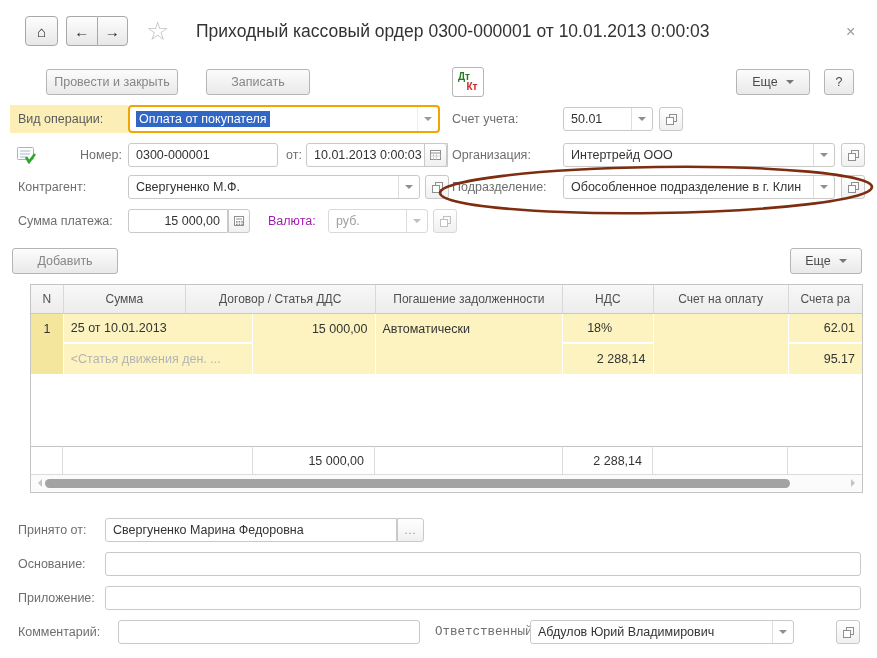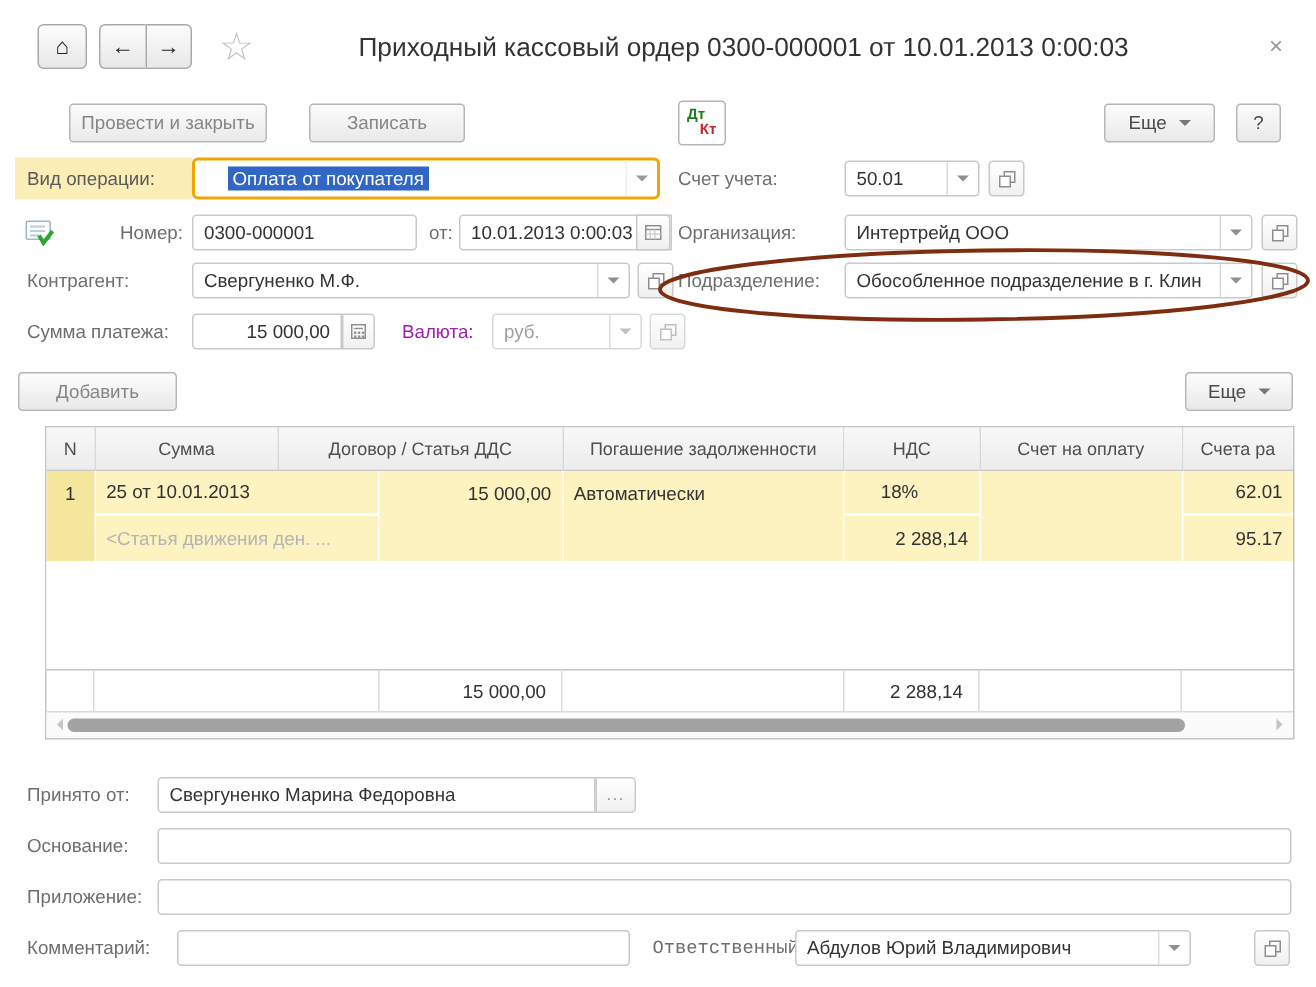--- a/index.html
+++ b/index.html
@@ -3,42 +3,42 @@
 <meta charset="utf-8">
 <style>
   html,body{margin:0;padding:0;background:#fff;}
   body{width:877px;height:658px;position:relative;overflow:hidden;
        font-family:"Liberation Sans","DejaVu Sans",sans-serif;font-size:12.5px;color:#333;}
   .abs{position:absolute;box-sizing:border-box;}
   
   .navbtn{border:1px solid #a8a8a8;border-radius:4px;background:linear-gradient(#fdfdfd,#e7e7e7);
           display:flex;align-items:center;justify-content:center;color:#222;font-size:15px;font-weight:bold;}
   .star{color:#c2c2c2;font-size:26px;line-height:26px;}
-  .wtitle{font-size:17.5px;color:#333;white-space:nowrap;margin-left:43px;}
+  .wtitle{font-size:17.5px;color:#333;white-space:nowrap;}
   .wclose{color:#999;font-size:16px;line-height:16px;cursor:default;}
   
   .btn{border:1px solid #b5b5b5;border-radius:3px;background:linear-gradient(#fcfcfc,#e9e9e9);
        color:#868686;display:flex;align-items:center;justify-content:center;height:26px;white-space:nowrap;}
   .btn.dark{color:#4a4a4a;}
   .dd-caret{width:0;height:0;border:4px solid transparent;border-top-color:#777;margin-left:8px;margin-top:4px;}
   
   .lbl{color:#6e6e6e;line-height:24px;white-space:nowrap;}
   .lbl.dis{color:#a21caf;}
   .fld{height:24px;border:1px solid #c9c9c9;border-radius:3px;background:#fff;display:flex;align-items:center;}
   .fld .txt{padding:0 7px;flex:1;white-space:nowrap;overflow:hidden;}
   .fld .txt.num{text-align:right;}
   .fld .dd{width:20px;align-self:stretch;border-left:1px solid #ddd;display:flex;align-items:center;justify-content:center;}
   .fld .dd::after{content:"";border:4px solid transparent;border-top-color:#8f8f8f;margin-top:4px;}
   .fld.dis{border-color:#d9d9d9;}
   .fld.dis .txt{color:#a0a0a0;}
   .fld.dis .dd::after{border-top-color:#c0c0c0;}
   .sq-btn{width:24px;height:24px;border:1px solid #c9c9c9;border-radius:3px;background:linear-gradient(#fff,#f0f0f0);
           display:flex;align-items:center;justify-content:center;color:#8f8f8f;}
   .fld-focus{height:28px;border:2px solid #f0a500;border-radius:4px;background:#fff;display:flex;align-items:center;}
-  .fld-focus .txt{padding:0 22px;flex:1;white-space:nowrap;}
+  .fld-focus .txt{padding:0 6px;flex:1;white-space:nowrap;}
   .fld-focus .sel{background:#3166c4;color:#fff;padding:1px 3px;}
   .fld-focus .dd{width:20px;align-self:stretch;border-left:1px solid #eee;display:flex;align-items:center;justify-content:center;}
   .fld-focus .dd::after{content:"";border:4px solid transparent;border-top-color:#9a9a9a;margin-top:4px;}
   .lbl-hl{background:#fbeeb7;color:#5a5a5a;display:flex;align-items:center;padding-left:8px;}
   
   .tbl{border:1px solid #c4c4c4;background:#fff;}
   .trow{display:flex;}
   .c0{width:32px;} .c1{width:190px;} .c2{width:122px;} .c3{width:188px;} .c4{width:90px;} .c5{width:135px;} .c6{width:74px;}
   .th{height:28px;background:linear-gradient(#f8f8f8,#ececec);border-right:1px solid #d8d8d8;border-bottom:1px solid #c9c9c9;
       display:flex;align-items:center;justify-content:center;color:#4f4f4f;font-size:12px;white-space:nowrap;overflow:hidden;}

